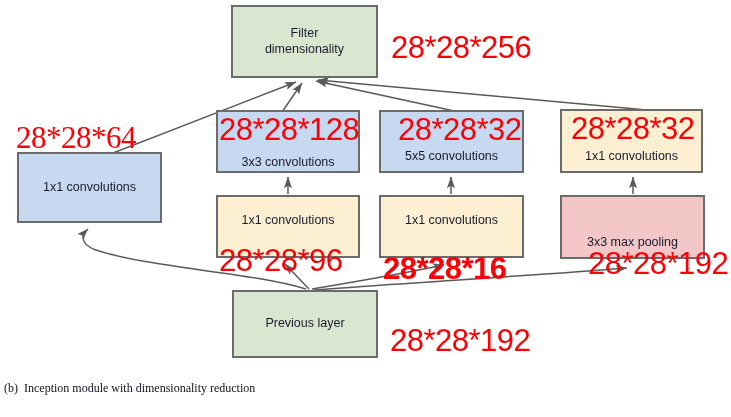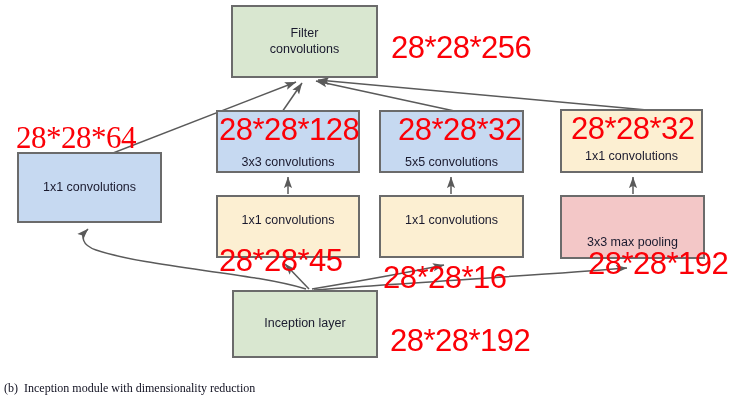--- a/index.html
+++ b/index.html
@@ -93,60 +93,60 @@
       <path d="M 306,289 C 250,272 150,268 96,250 C 82,245 80,237 88,229"></path>
       <path d="M 309,289 L 285,264"></path>
       <path d="M 312,289 C 360,281 410,272 444,265"></path>
       <path d="M 314,290 C 400,283 530,276 627,268"></path>
     </g>
   </svg>
 
   <div class="node green" style="left:231px; top:5px; width:147px; height:73px;">
     <span>
       <span>Filter</span><br>
-      <span>convolutions</span>
+      <span>dimensionality</span>
     </span>
   </div>
   <div class="dim" style="left:391px; top:32px;">28*28*256</div>
 
   <div class="dim" style="left:16px; top:122px;font-family:Liberation Serif, serif;">28*28*64</div>
   <div class="node blue" style="left:17px; top:152px; width:145px; height:71px;">
     <span>1x1 convolutions</span>
   </div>
 
   <div class="node blue" style="left:216px; top:110px; width:144px; height:63px; align-items:flex-end; ">
     <span>3x3 convolutions</span>
   </div>
   <div class="dim" style="left:219px; top:114px;">28*28*128</div>
 
-  <div class="node blue" style="left:379px; top:110px; width:145px; height:63px; align-items:flex-end; ">
+  <div class="node blue" style="left:379px; top:110px; width:145px; height:63px; align-items:flex-end; padding-bottom:6px;">
     <span>5x5 convolutions</span>
   </div>
   <div class="dim" style="left:398px; top:114px;">28*28*32</div>
 
   <div class="node yellow" style="left:560px; top:109px; width:143px; height:64px; align-items:flex-end; padding-bottom:6px;">
     <span>1x1 convolutions</span>
   </div>
   <div class="dim" style="left:571px; top:113px;">28*28*32</div>
 
   <div class="node yellow" style="left:216px; top:195px; width:144px; height:63px; align-items:flex-start; padding-top:16px;">
     <span>1x1 convolutions</span>
   </div>
-  <div class="dim" style="left:219px; top:245px;">28*28*45</div>
+  <div class="dim" style="left:219px; top:245px;">28*28*96</div>
 
   <div class="node yellow" style="left:379px; top:195px; width:145px; height:63px; align-items:flex-start; padding-top:16px;">
     <span>1x1 convolutions</span>
   </div>
-  <div class="dim" style="left:383px; top:262px;">28*28*16</div>
+  <div class="dim" style="left:383px; top:253px;font-weight:bold;">28*28*16</div>
 
   <div class="node pink" style="left:560px; top:195px; width:145px; height:64px; align-items:flex-start; padding-top:38px;">
     <span>3x3 max pooling</span>
   </div>
   <div class="dim" style="left:588px; top:248px;">28*28*192</div>
 
   <div class="node green" style="left:232px; top:290px; width:146px; height:68px;">
-    <span>Inception layer</span>
+    <span>Previous layer</span>
   </div>
   <div class="dim" style="left:390px; top:325px;">28*28*192</div>
 
   <div class="caption" style="top:381px;">(b)  Inception module with dimensionality reduction</div>
 
 </div>
 
 </body></html>

